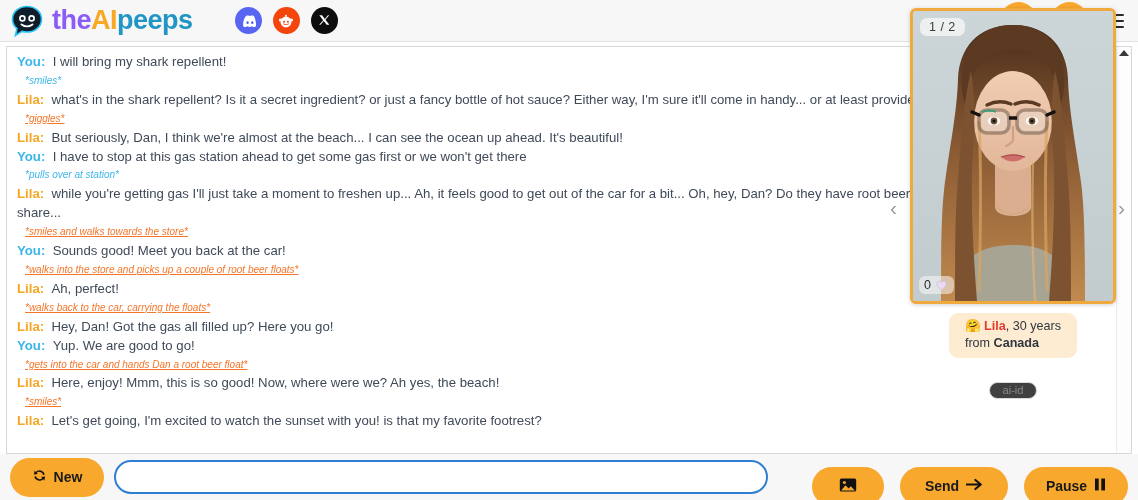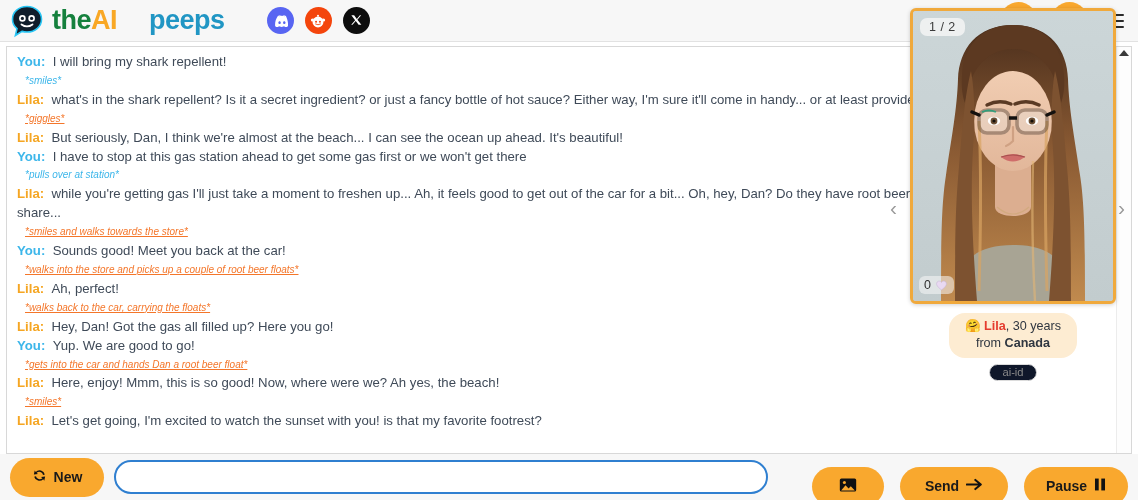--- a/index.html
+++ b/index.html
@@ -18,23 +18,23 @@
     border-bottom: 1px solid #e2e2e2;
     display: flex; align-items: center;
     padding: 0 14px 0 10px;
     position: relative;
   }
   .logo-mark { width: 34px; height: 34px; flex: 0 0 34px; position: relative; }
   .brand {
     font-size: 27px; font-weight: bold; letter-spacing: -0.5px;
     margin-left: 8px; line-height: 1; white-space: nowrap;
   }
-  .brand .t1 { color: #15803d; }
+  .brand .t1 { color: #8b5cf6; }
   .brand .t2 { color: #f9a825; }
-  .brand .t3 { color: #2196c4; margin-left: 32px; }
+  .brand .t3 { color: #2196c4; }
   .socials { display: flex; gap: 11px; margin-left: 42px; align-items: center; }
   .soc {
     width: 27px; height: 27px; border-radius: 50%;
     display: flex; align-items: center; justify-content: center;
     cursor: pointer;
   }
   .soc.discord { background: #5865f2; }
   .soc.reddit  { background: #f4450c; }
   .soc.xcom    { background: #0d0d0d; }
   .header-right {
@@ -114,32 +114,31 @@
     background: rgba(248,248,248,.55);
     border-radius: 6px;
     padding: 2px 7px 2px 5px;
     display: flex; align-items: center; gap: 5px;
     font-size: 12.5px; color: #2f2f2f;
   }
   .heart { width: 11px; height: 11px; position: relative; display:inline-block;}
   .info-pill {
     margin-top: 9px;
     background: #fdecd2;
-    border-radius: 16px;
+    border-radius: 9px;
     padding: 5px 16px 6px;
-    text-align: center;
     font-size: 12.6px; color: #2f3640; line-height: 17px;
   }
   .info-pill .nm { color: #e53b2e; font-weight: bold; }
   .info-pill .ct { font-weight: bold; color:#2f3640; }
   .ai-id {
-    margin-top: 6px;
+    margin-top: 24px;
     border: 1px solid #dcdcdc; border-radius: 9px;
     padding: 1px 12px 2px;
-    font-size: 11.2px; color: #8a8a8a; background:#0f172a;
+    font-size: 11.2px; color: #8a8a8a; background:#404040;
   }
   .chev {
     position: absolute; top: 196px;
     font-size: 21px; color: #9a9a9a; cursor: pointer;
     font-family: "Liberation Sans", sans-serif; user-select:none;
   }
   .chev.left  { left: 890px; }
   .chev.right { left: 1118px; }
 
   

